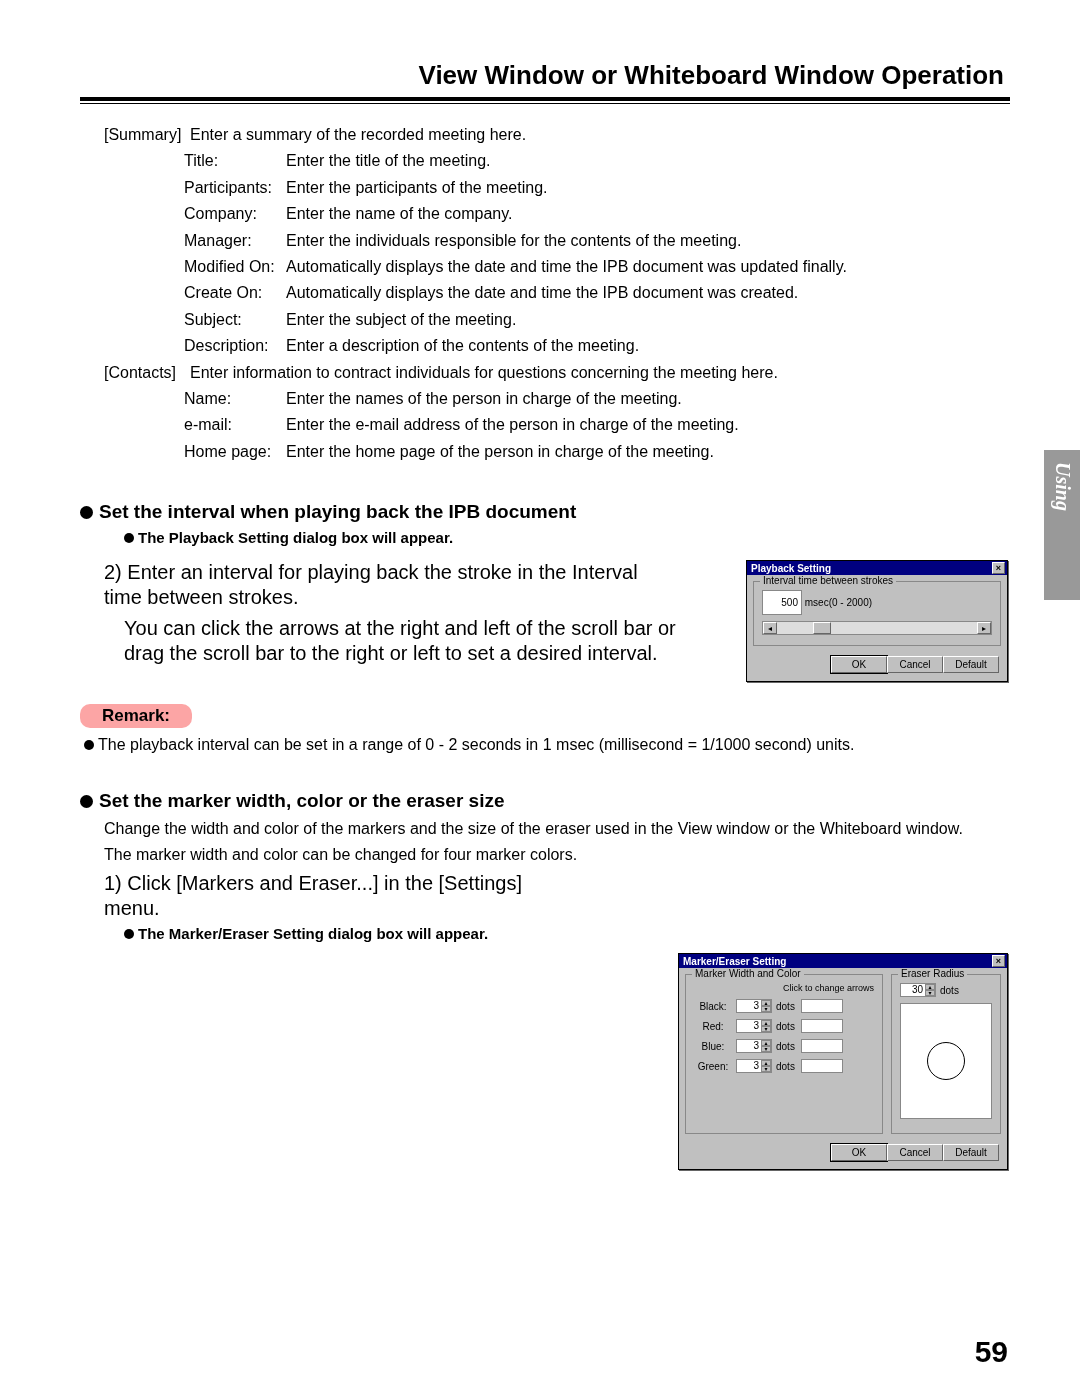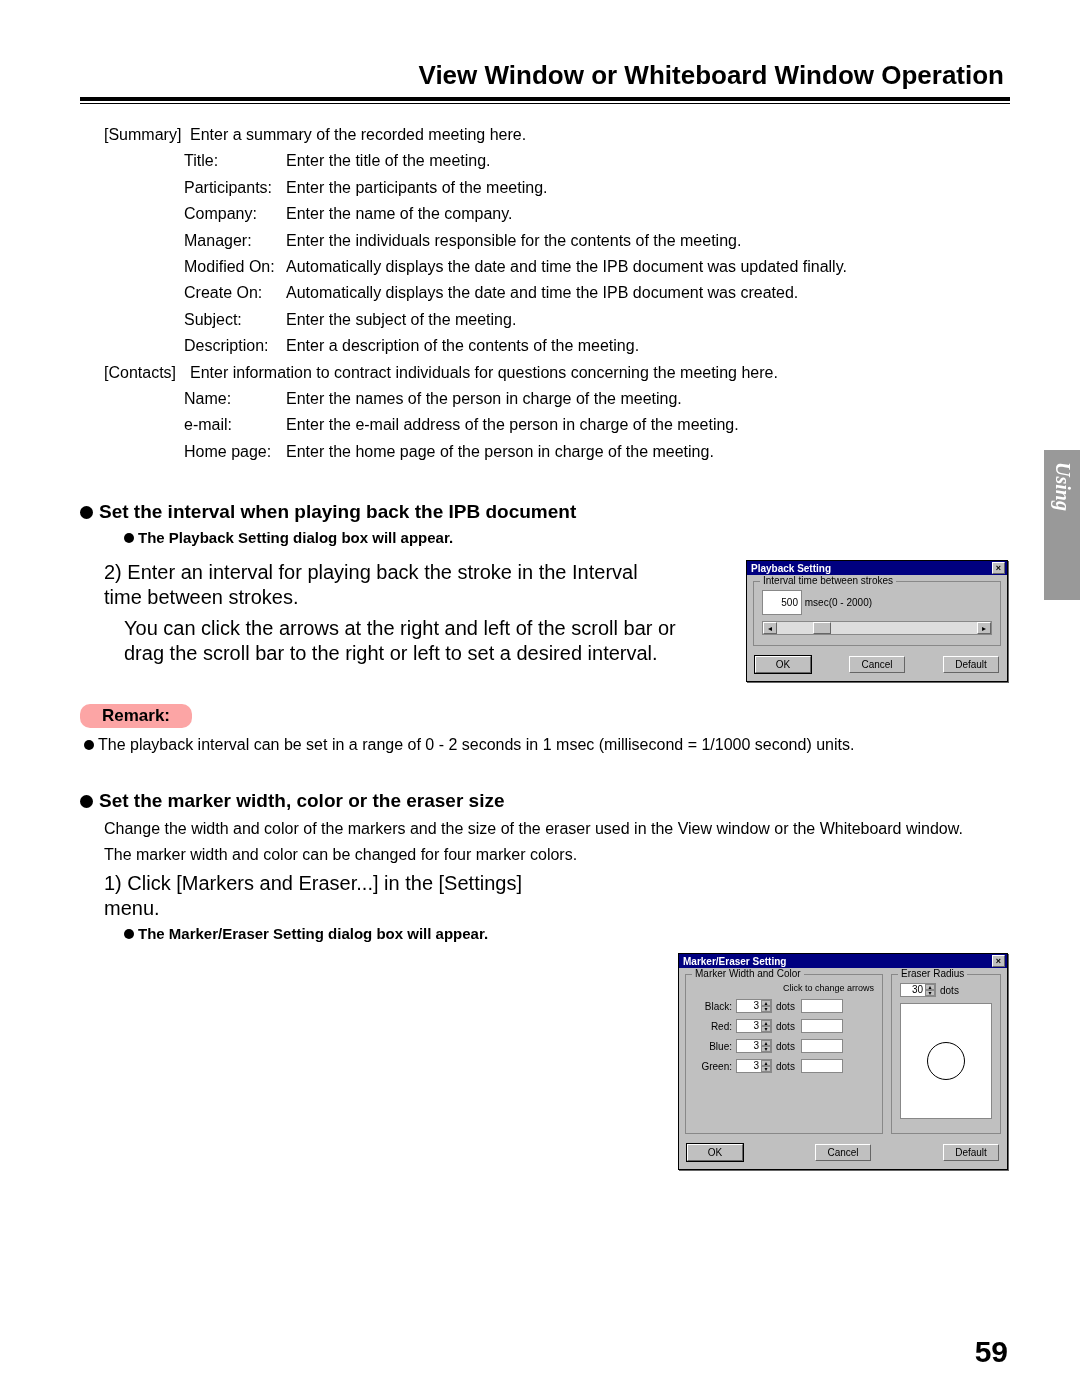--- a/index.html
+++ b/index.html
@@ -32,29 +32,29 @@
 .dlg-title{background:#000080;color:#fff;display:flex;justify-content:space-between;align-items:center;padding:1px 2px 1px 4px;font-size:10px;font-weight:bold}
 .dlg-close{background:#c0c0c0;color:#000;width:13px;height:12px;display:flex;align-items:center;justify-content:center;border:1px solid #fff;border-right-color:#666;border-bottom-color:#666;font-size:9px;font-weight:bold}
 .dlg-body{padding:6px}
 .fieldset{border:1px solid #888;padding:8px 8px 10px;margin-bottom:6px;position:relative}
 .fieldset>.legend{position:absolute;top:-7px;left:6px;background:#c0c0c0;padding:0 3px;font-size:10px}
 .inline-input{display:inline-block;border:1px solid #888;background:#fff;text-align:right;padding:6px 3px;font-size:10px;width:40px}
 .scrollbar{margin-top:6px;display:flex;align-items:center;height:14px;border:1px solid #888;background:#ddd}
 .sbtn{width:14px;height:12px;background:#c0c0c0;border:1px solid #fff;border-right-color:#666;border-bottom-color:#666;display:flex;align-items:center;justify-content:center;font-size:8px}
 .strack{flex:1;position:relative;height:12px}
 .sthumb{position:absolute;left:18%;top:0;width:18px;height:12px;background:#c0c0c0;border:1px solid #fff;border-right-color:#666;border-bottom-color:#666}
-.btnrow{display:flex;justify-content:space-between;gap:10px;padding:4px 2px 2px}
+.btnrow{display:flex;justify-content:flex-end;padding:4px 2px 2px}
 .winbtn{min-width:56px;padding:2px 4px;background:#c0c0c0;border:1px solid #fff;border-right-color:#666;border-bottom-color:#666;font-size:10px;text-align:center}
 .winbtn.def{outline:1px solid #000}
 .dlg1{right:72px;top:560px;width:262px}
 .dlg2{right:72px;top:953px;width:330px}
 .mfs{display:flex;gap:8px}
 .mw-col{flex:1}
 .mw-row{display:flex;align-items:center;margin:6px 0;gap:4px}
-.mw-label{width:38px;text-align:right;font-size:10px}
+.mw-label{width:38px;text-align:center;font-size:10px}
 .spin{display:inline-flex;border:1px solid #888;background:#fff}
 .spin .val{width:24px;text-align:right;padding:0 2px;font-size:10px}
 .spin .arrs{display:flex;flex-direction:column}
 .spin .arr{width:10px;height:6px;background:#c0c0c0;border:1px solid #888;font-size:6px;line-height:4px;text-align:center}
 .swatch{width:42px;height:14px;border:1px solid #888;background:#fff;margin-left:2px}
 .er-col{width:110px}
 .er-canvas{border:1px solid #888;background:#fff;height:116px;margin-top:6px;display:flex;align-items:center;justify-content:center}
 .er-canvas .circ{width:38px;height:38px;border:1px solid #000;border-radius:50%}
 .click-hint{font-size:9px;text-align:right;margin-bottom:2px}
 </style>

